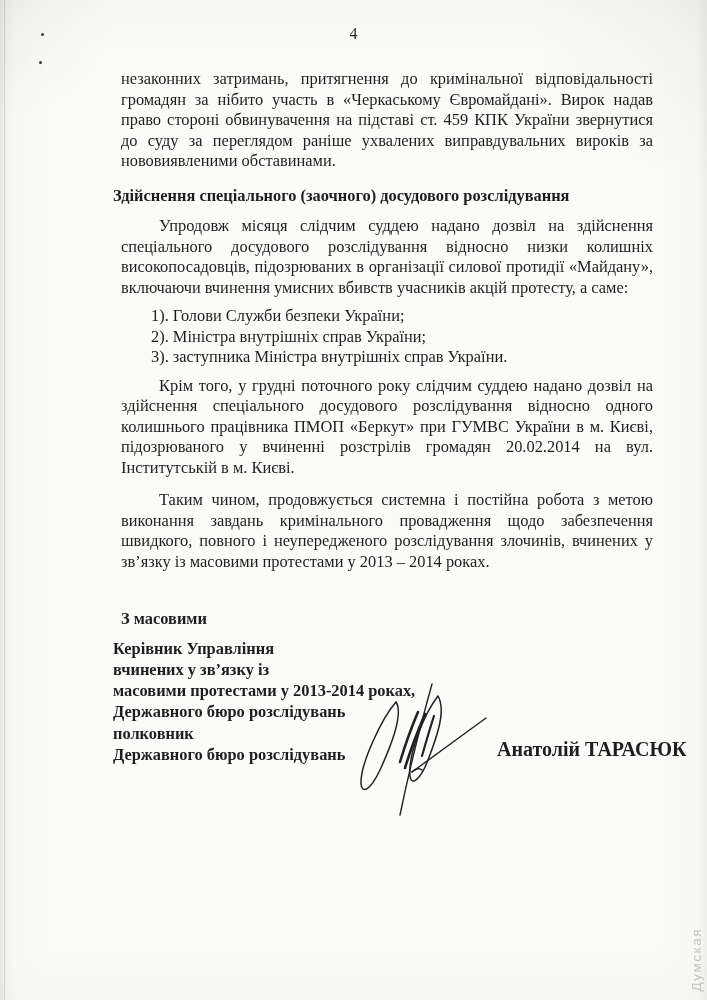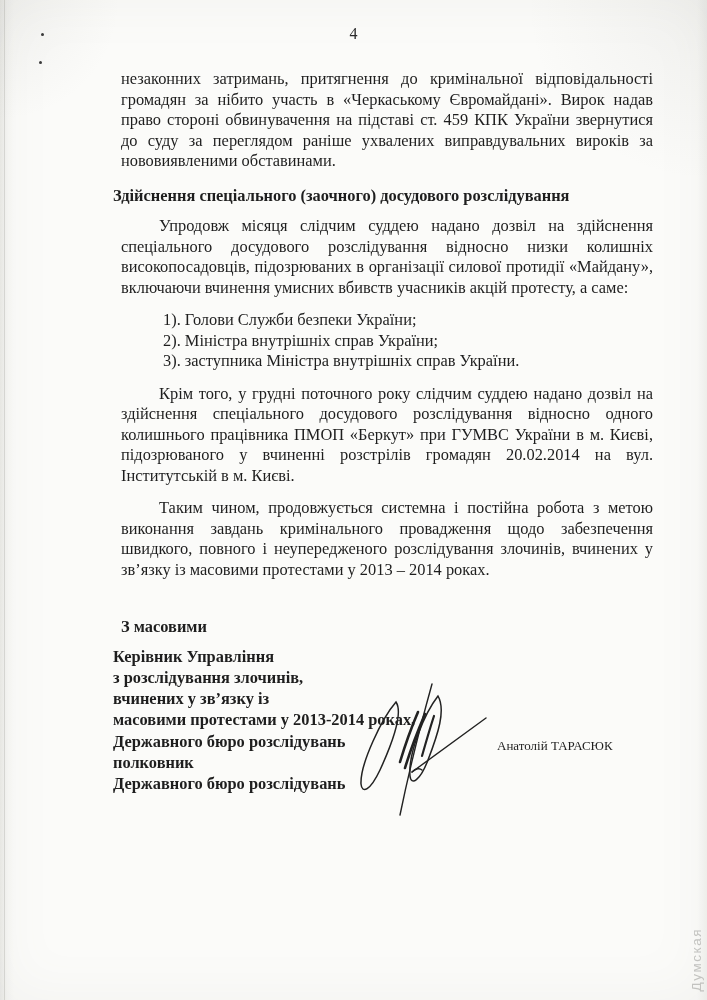--- a/index.html
+++ b/index.html
@@ -60,42 +60,42 @@
     margin: 8px;
     text-align: justify;
   }
   .para.indent { text-indent: 38px; }
   .section-heading {
     margin: 14px 0 10px 0;
     text-align: left;
     font-weight: bold;
   }
   .doc-list {
-    margin: 12px;
+    margin: 0;
     padding: 0;
     list-style: none;
   }
   .doc-list li {
     padding-left: 38px;
   }
   .para.p4 { margin-top: 12px; }
   .closing {
     margin-top: 37px;
     font-weight: bold;
   }
   .sig-title {
     font-weight: bold;
     line-height: 21.3px;
   }
   .signer-name {
     position: absolute;
     left: 497px;
     top: 738px;
-    font-weight: normal;
-    font-size: 13px;
+    font-weight: bold;
+    font-size: 20px;
     white-space: nowrap;
   }
   .signature {
     position: absolute;
     left: 350px;
     top: 680px;
     width: 142px;
     height: 145px;
   }
   .signature svg { display: block; width: 100%; height: 100%; }
@@ -136,21 +136,20 @@
     </ul>
 
     <p class="para indent">Крім того, у грудні поточного року слідчим суддею надано дозвіл на здійснення спеціального досудового розслідування відносно одного колишнього працівника ПМОП «Беркут» при ГУМВС України в м. Києві, підозрюваного у вчиненні розстрілів громадян 20.02.2014 на вул. Інститутській в м. Києві.</p>
 
     <p class="para indent p4">Таким чином, продовжується системна і постійна робота з метою виконання завдань кримінального провадження щодо забезпечення швидкого, повного і неупередженого розслідування злочинів, вчинених у зв’язку із масовими протестами у 2013 – 2014 роках.</p>
 
     <p class="para closing">З масовими</p>
 
     <div class="sig-title">
       <div>Керівник Управління</div>
-      <div>з розслідування злочинів,</div>
       <div>вчинених у зв’язку із</div>
       <div>масовими протестами у 2013-2014 роках,</div>
       <div>Державного бюро розслідувань</div>
       <div>полковник</div>
       <div>Державного бюро розслідувань</div>
     </div>
   </div>
 
   <div class="signature">
     <svg viewBox="0 0 142 145" xmlns="http://www.w3.org/2000/svg" fill="none" stroke="#222222" stroke-linecap="round">

